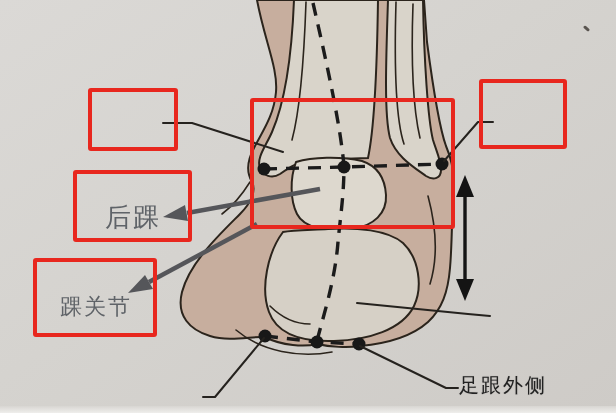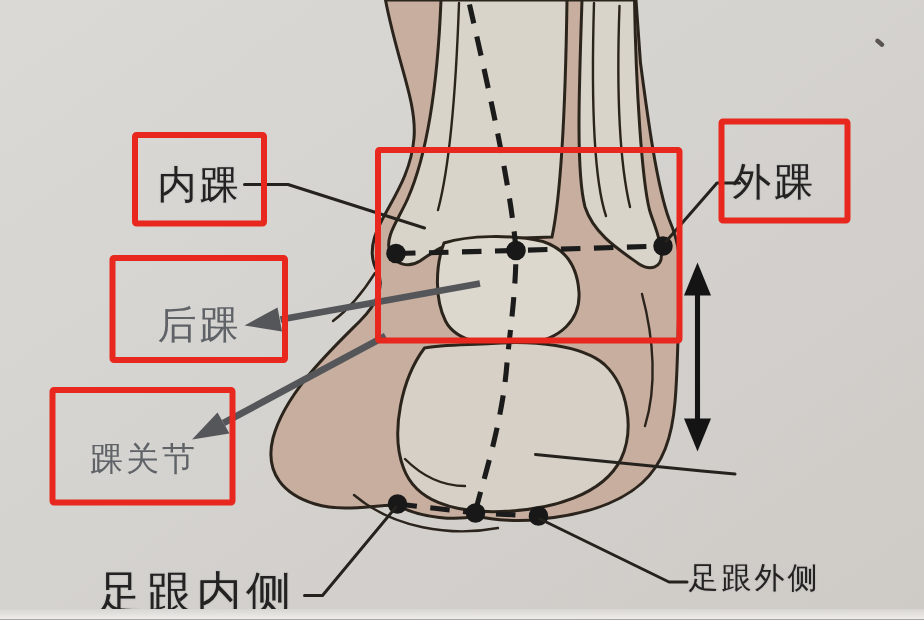--- a/index.html
+++ b/index.html
@@ -107,22 +107,19 @@
       <polygon points="465,301 456,279 474,279" fill="#141414"></polygon>
     </g>
   </svg>
 
   <div class="rbox" style="left:88px;top:88px;width:90px;height:63px"></div>
   <div class="rbox" style="left:479px;top:79px;width:88px;height:70px"></div>
   <div class="rbox" style="left:73px;top:170px;width:119px;height:72px"></div>
   <div class="rbox" style="left:33px;top:258px;width:124px;height:79px"></div>
   <div class="rbox" style="left:250px;top:98px;width:205px;height:131px;border-width:4.5px"></div>
 
-  <div class="lbl" style="left:133px;top:124px;font-size:26px">内踝</div>
-  <div class="lbl" style="left:516px;top:122px;font-size:26px">外踝</div>
   <div class="lbl gray" style="left:133px;top:217px;font-size:26px">后踝</div>
   <div class="lbl gray" style="left:96px;top:307px;font-size:22px">踝关节</div>
-  <div class="lbl" style="left:131px;top:396px;font-size:30px;letter-spacing:3px">足跟内侧</div>
   <div class="lbl" style="left:503px;top:385px;font-size:20px">足跟外侧</div>
 
   <div id="speck"></div>
   <div id="bottom-edge"></div>
 </div>
 
 </body></html>

